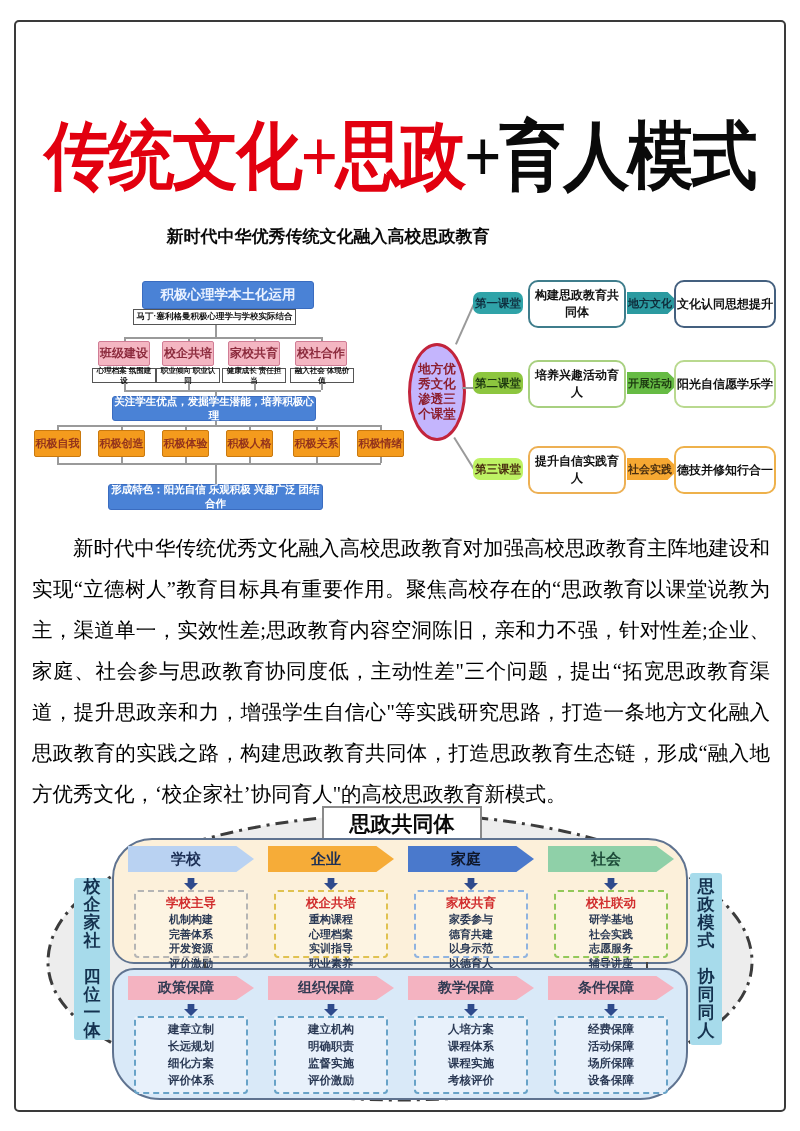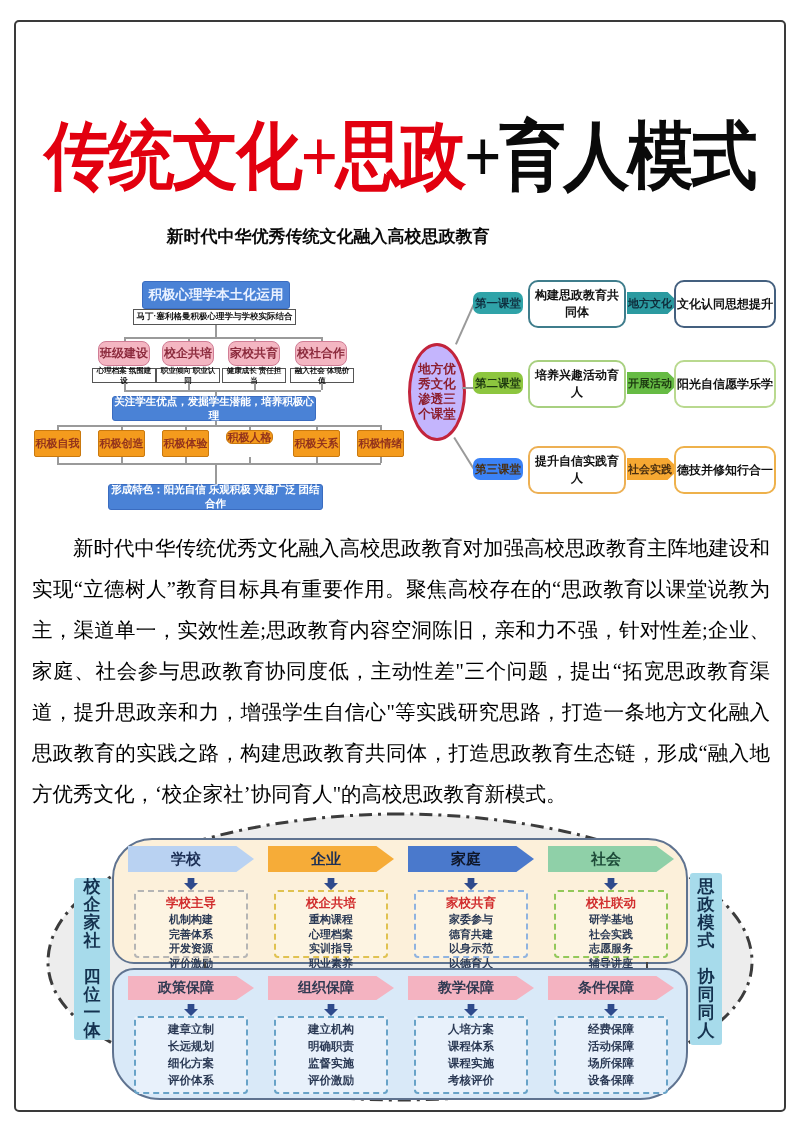--- a/index.html
+++ b/index.html
@@ -4,21 +4,21 @@
 <style>
   html,body{margin:0;padding:0;}
   body{width:800px;height:1131px;position:relative;background:#fff;overflow:hidden;
        font-family:"Liberation Sans",sans-serif;color:#111;}
   .b{position:absolute;box-sizing:border-box;}
   .ser{font-family:"Liberation Serif","DejaVu Serif",serif;}
   .ctr{display:flex;align-items:center;justify-content:center;text-align:center;}
   .ml{white-space:pre-line;}
   .ln{position:absolute;background:#9a9a9a;}
   .bluebar{background:#4a82d6;color:#fff;border:1px solid #3a6cc0;border-radius:3px;font-weight:bold;}
-  .pink{background:#f4b6c2;border:1px solid #d07d95;color:#8c2b3d;font-weight:bold;border-radius:8px;}
+  .pink{background:#f4b6c2;border:1px solid #d07d95;color:#8c2b3d;font-weight:bold;border-radius:2px;}
   .noteb{background:#fff;border:1px solid #555;color:#111;font-weight:bold;}
   .orangebx{background:#f49b1d;border:1px solid #c9790f;color:#93331c;font-weight:bold;border-radius:2px;}
   .wbox{background:#fff;border-radius:10px;font-weight:bold;color:#111;}
   .rlabel{font-weight:bold;border-radius:7px;}
   .arr{clip-path:polygon(0 0,78% 0,100% 50%,78% 100%,0 100%);font-weight:bold;}
   .chev{clip-path:polygon(0 0,86% 0,100% 50%,86% 100%,0 100%);font-weight:bold;}
   .darr{position:absolute;background:#2e4a8c;clip-path:polygon(26% 0,74% 0,74% 42%,100% 42%,50% 100%,0 42%,26% 42%);width:14px;height:12px;}
   .dashb{border:2px dashed;border-radius:4px;text-align:center;}
   .tag{background:#a7dbeb;color:#14324f;font-weight:bold;white-space:pre-line;text-align:center;
        border-radius:3px;font-size:17px;line-height:1.06;display:flex;align-items:center;justify-content:center;}
@@ -31,21 +31,21 @@
 
 <div class="b" style="left:14px;top:20px;width:772px;height:1092px;border:2.5px solid #3a3a3a;border-radius:5px;"></div>
 
 <div class="b ser ctr" style="left:0;top:108px;width:800px;height:96px;font-size:66px;font-weight:900;letter-spacing:-2px;transform:scaleY(1.12);">
   <span style="color:#e2000f;">传统文化+思政</span>
     <span style="color:#0a0a0a;">+育人模式</span>
 </div>
 
 <div class="b ser ctr" style="left:0;top:220px;width:656px;height:32px;font-size:17px;font-weight:bold;color:#0a0a0a;">新时代中华优秀传统文化融入高校思政教育</div>
 
-<div class="b bluebar ctr" style="left:142px;top:281px;width:148px;height:28px;font-size:13.5px;color:#e9f1ff;font-family:Liberation Serif, serif;">积极心理学本土化运用</div>
+<div class="b bluebar ctr" style="left:142px;top:281px;width:172px;height:28px;font-size:13.5px;color:#e9f1ff;font-family:Liberation Serif, serif;">积极心理学本土化运用</div>
 <div class="b noteb ctr" style="left:133px;top:309px;width:163px;height:16px;font-size:8.5px;">马丁·塞利格曼积极心理学与学校实际结合</div>
 
 <div class="ln" style="left:215px;top:325px;width:1.5px;height:12px;"></div>
 <div class="ln" style="left:124px;top:337px;width:197px;height:1.5px;"></div>
 <div class="ln" style="left:124px;top:337px;width:1.5px;height:5px;"></div>
 <div class="ln" style="left:188px;top:337px;width:1.5px;height:5px;"></div>
 <div class="ln" style="left:254px;top:337px;width:1.5px;height:5px;"></div>
 <div class="ln" style="left:321px;top:337px;width:1.5px;height:5px;"></div>
 
 <div class="b pink ctr" style="left:98px;top:341px;width:52px;height:25px;font-size:12px;">班级建设</div>
@@ -72,21 +72,21 @@
 <div class="ln" style="left:57px;top:425px;width:1.5px;height:5px;"></div>
 <div class="ln" style="left:121px;top:425px;width:1.5px;height:5px;"></div>
 <div class="ln" style="left:185px;top:425px;width:1.5px;height:5px;"></div>
 <div class="ln" style="left:249px;top:425px;width:1.5px;height:5px;"></div>
 <div class="ln" style="left:316px;top:425px;width:1.5px;height:5px;"></div>
 <div class="ln" style="left:380px;top:425px;width:1.5px;height:5px;"></div>
 
 <div class="b orangebx ctr" style="left:34px;top:430px;width:47px;height:27px;font-size:11px;">积极自我</div>
 <div class="b orangebx ctr" style="left:98px;top:430px;width:47px;height:27px;font-size:11px;">积极创造</div>
 <div class="b orangebx ctr" style="left:162px;top:430px;width:47px;height:27px;font-size:11px;">积极体验</div>
-<div class="b orangebx ctr" style="left:226px;top:430px;width:47px;height:14px;font-size:11px;border-radius:6px;">积极人格</div>
+<div class="b orangebx ctr" style="left:226px;top:430px;width:47px;height:27px;font-size:11px;">积极人格</div>
 <div class="b orangebx ctr" style="left:293px;top:430px;width:47px;height:27px;font-size:11px;">积极关系</div>
 <div class="b orangebx ctr" style="left:357px;top:430px;width:47px;height:27px;font-size:11px;">积极情绪</div>
 
 <div class="ln" style="left:57px;top:457px;width:1.5px;height:6px;"></div>
 <div class="ln" style="left:121px;top:457px;width:1.5px;height:6px;"></div>
 <div class="ln" style="left:185px;top:457px;width:1.5px;height:6px;"></div>
 <div class="ln" style="left:249px;top:457px;width:1.5px;height:6px;"></div>
 <div class="ln" style="left:316px;top:457px;width:1.5px;height:6px;"></div>
 <div class="ln" style="left:380px;top:457px;width:1.5px;height:6px;"></div>
 <div class="ln" style="left:57px;top:463px;width:324px;height:1.5px;"></div>
@@ -107,34 +107,36 @@
 <div class="b rlabel ctr" style="left:473px;top:292px;width:50px;height:22px;background:#2fa3a8;color:#0f2f3f;font-size:11.5px;">第一课堂</div>
 <div class="b wbox ctr" style="left:528px;top:280px;width:98px;height:48px;border:2px solid #3f7d8c;font-size:12px;">构建思政教育共同体</div>
 <div class="b arr ctr" style="left:627px;top:292px;width:52px;height:22px;background:#2b9aa0;color:#0e2b3a;font-size:11px;padding-right:6px;">地方文化</div>
 <div class="b wbox ctr" style="left:674px;top:280px;width:102px;height:48px;border:2px solid #44607f;font-size:12px;">文化认同思想提升</div>
 
 <div class="b rlabel ctr" style="left:473px;top:372px;width:50px;height:22px;background:#8dc63f;color:#1d3a10;font-size:11.5px;">第二课堂</div>
 <div class="b wbox ctr" style="left:528px;top:360px;width:98px;height:48px;border:2px solid #a8d080;font-size:12px;">培养兴趣活动育人</div>
 <div class="b arr ctr" style="left:627px;top:372px;width:52px;height:22px;background:#66bb44;color:#1c3a10;font-size:11px;padding-right:6px;">开展活动</div>
 <div class="b wbox ctr" style="left:674px;top:360px;width:102px;height:48px;border:2px solid #b9d98f;font-size:12px;">阳光自信愿学乐学</div>
 
-<div class="b rlabel ctr" style="left:473px;top:458px;width:50px;height:22px;background:#3b82f6;color:#4a2f10;font-size:11.5px;">第三课堂</div>
+<div class="b rlabel ctr" style="left:473px;top:458px;width:50px;height:22px;background:#bef264;color:#4a2f10;font-size:11.5px;">第三课堂</div>
 <div class="b wbox ctr" style="left:528px;top:446px;width:98px;height:48px;border:2px solid #edb054;font-size:12px;">提升自信实践育人</div>
 <div class="b arr ctr" style="left:627px;top:458px;width:52px;height:22px;background:#f6a832;color:#4a2f10;font-size:11px;padding-right:6px;">社会实践</div>
 <div class="b wbox ctr" style="left:674px;top:446px;width:102px;height:48px;border:2px solid #eeb14b;font-size:12px;">德技并修知行合一</div>
 
 <div class="b ser" style="left:32px;top:528px;width:738px;height:268px;font-size:20.5px;line-height:41px;
             text-align:justify;text-indent:2em;color:#000;">新时代中华传统优秀文化融入高校思政教育对加强高校思政教育主阵地建设和实现“立德树人”教育目标具有重要作用。聚焦高校存在的“思政教育以课堂说教为主，渠道单一，实效性差;思政教育内容空洞陈旧，亲和力不强，针对性差;企业、家庭、社会参与思政教育协同度低，主动性差"三个问题，提出“拓宽思政教育渠道，提升思政亲和力，增强学生自信心"等实践研究思路，打造一条地方文化融入思政教育的实践之路，构建思政教育共同体，打造思政教育生态链，形成“融入地方优秀文化，‘校企家社’协同育人"的高校思政教育新模式。</div>
 
 <div class="b" style="left:40px;top:798px;width:720px;height:314px;">
 
   <svg width="720" height="314" style="position:absolute;left:0;top:0;">
     <path d="M360,16 C190,16 8,72 8,164 C8,252 190,302 360,302 C530,302 712,252 712,164 C712,72 530,16 360,16 Z" fill="#ededed" stroke="#3c3c3c" stroke-width="3" stroke-dasharray="13 6 3 6"></path>
   </svg>
 
+  <div class="b ctr" style="left:282px;top:8px;width:160px;height:36px;background:#fff;border:2px solid #8a8a8a;
+              font-size:21px;font-weight:bold;color:#0a0a0a;">思政共同体</div>
 
   <div class="b tag" style="left:34px;top:80px;width:36px;height:162px;">校
 企
 家
 社
  
 四
 位
 一
 体</div>

